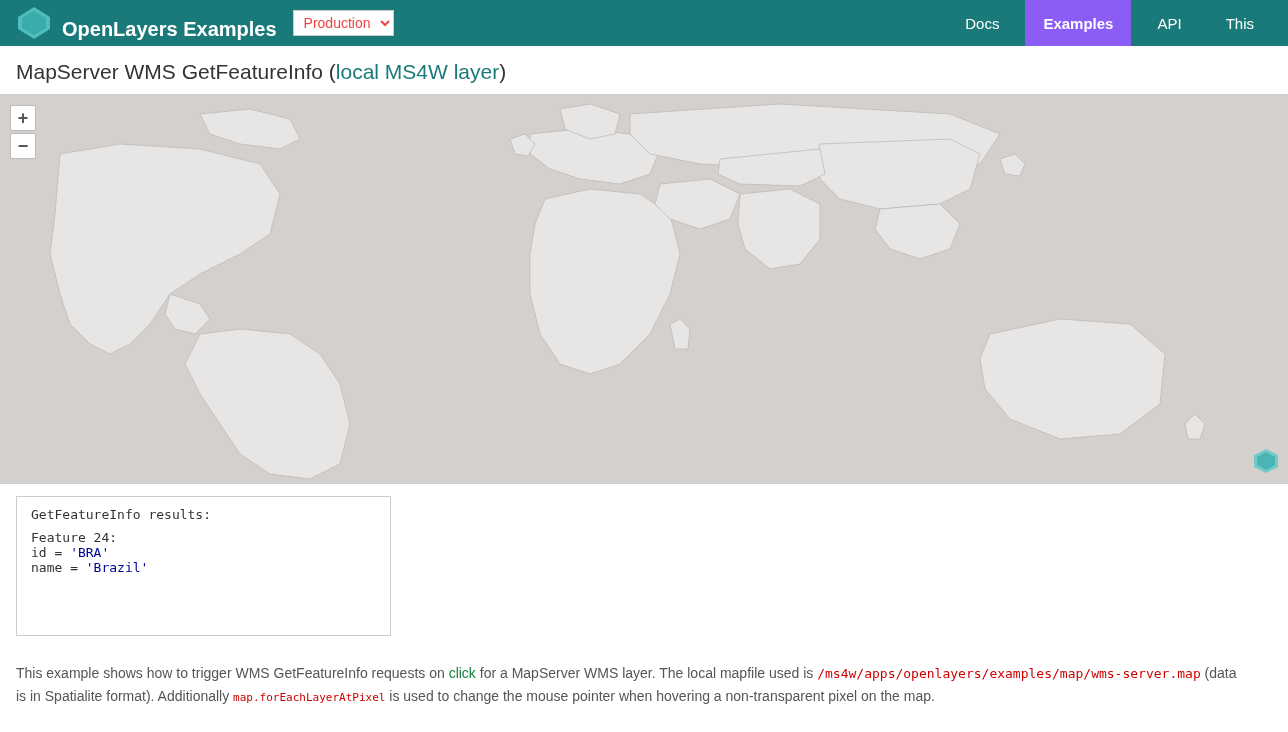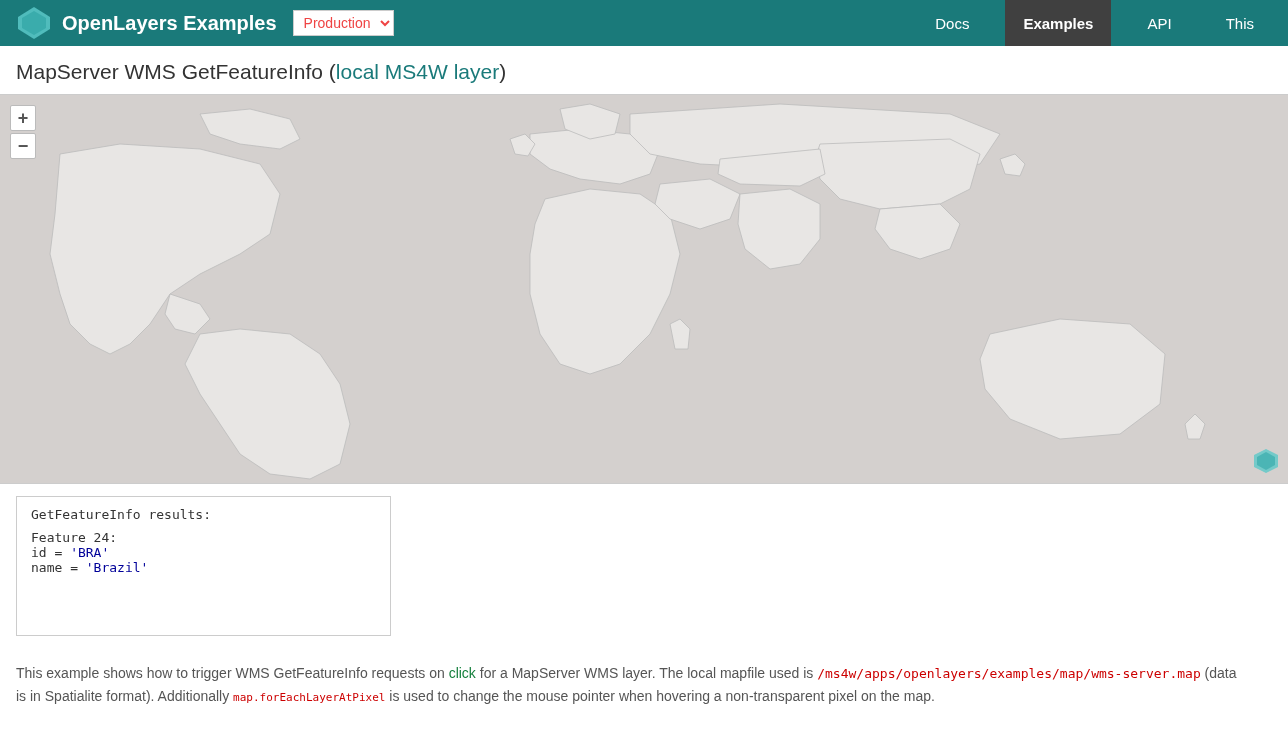--- a/index.html
+++ b/index.html
@@ -9,21 +9,21 @@
     .header {
       background: #1a7a7a;
       display: flex;
       align-items: center;
       padding: 0 16px;
       height: 46px;
       gap: 16px;
     }
     .logo-area {
       display: flex;
-      align-items: center;
+      align-items: flex-end;
       gap: 10px;
     }
     .logo-icon {
       width: 36px;
       height: 36px;
     }
     .site-title {
       color: #fff;
       font-size: 20px;
       font-weight: bold;
@@ -35,33 +35,33 @@
       padding: 3px 6px;
       font-size: 14px;
       color: #ef4444;
       cursor: pointer;
       border-radius: 0;
     }
     .header-nav {
       margin-left: auto;
       display: flex;
       align-items: center;
-      gap: 18px;
+      gap: 8px;
     }
     .nav-item {
       color: #fff;
       padding: 0 18px;
       height: 46px;
       display: flex;
       align-items: center;
       font-size: 15px;
       cursor: pointer;
       text-decoration: none;
     }
-    .nav-item.active { background: #404040; font-weight: bold; }
+    .nav-item.active { background: #8b5cf6; font-weight: bold; }
 
     
     .page-title-area {
       padding: 14px 16px 10px;
     }
     .page-title {
       font-size: 21px;
       font-weight: normal;
       color: #333;
     }

